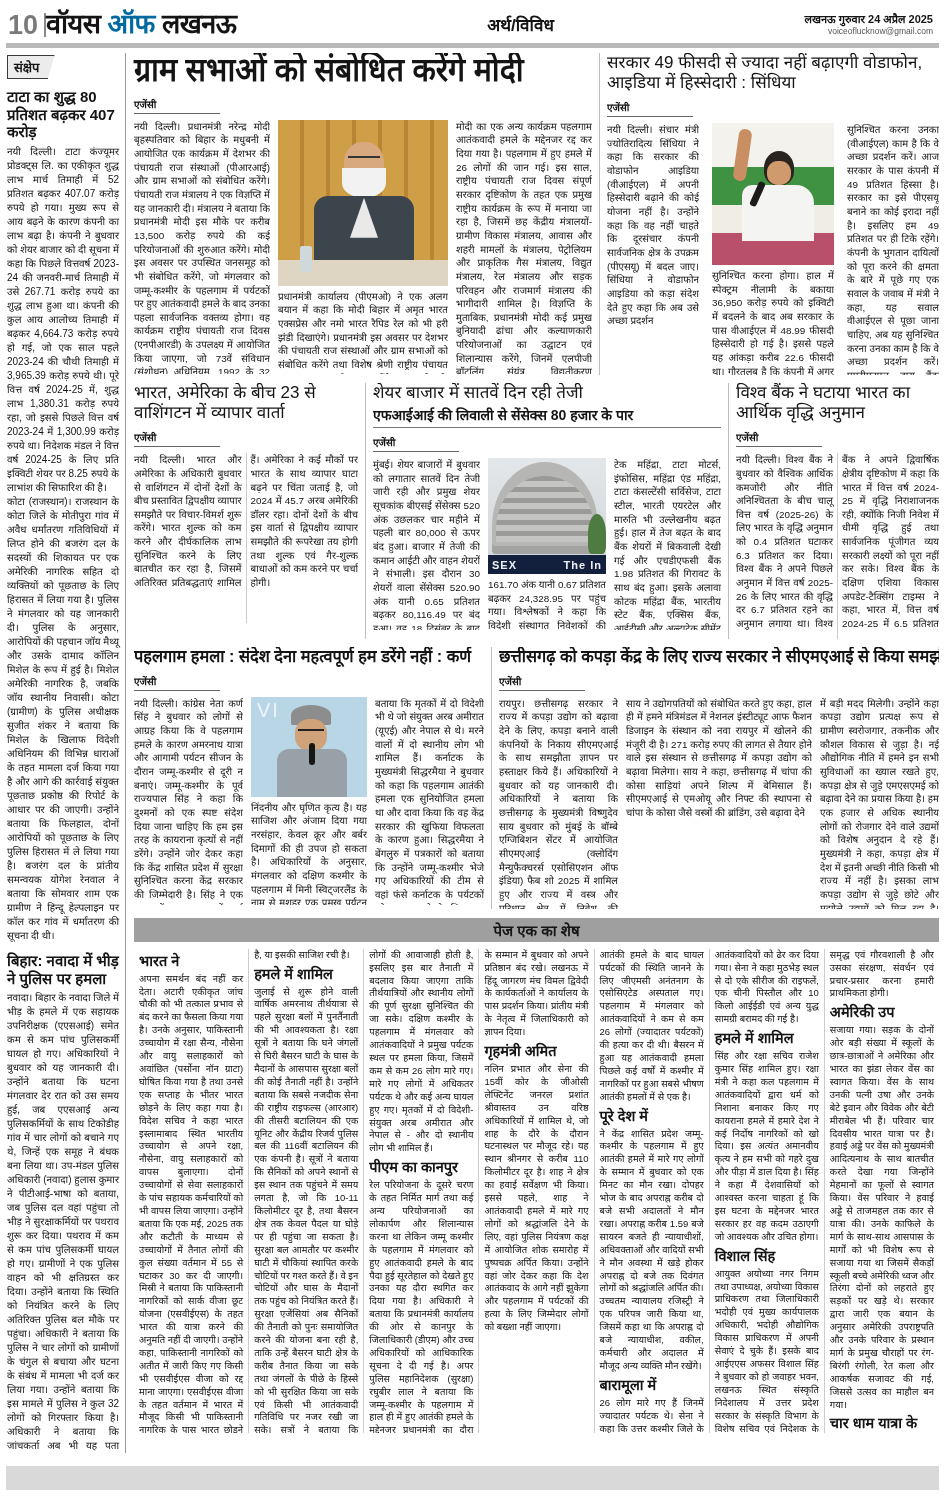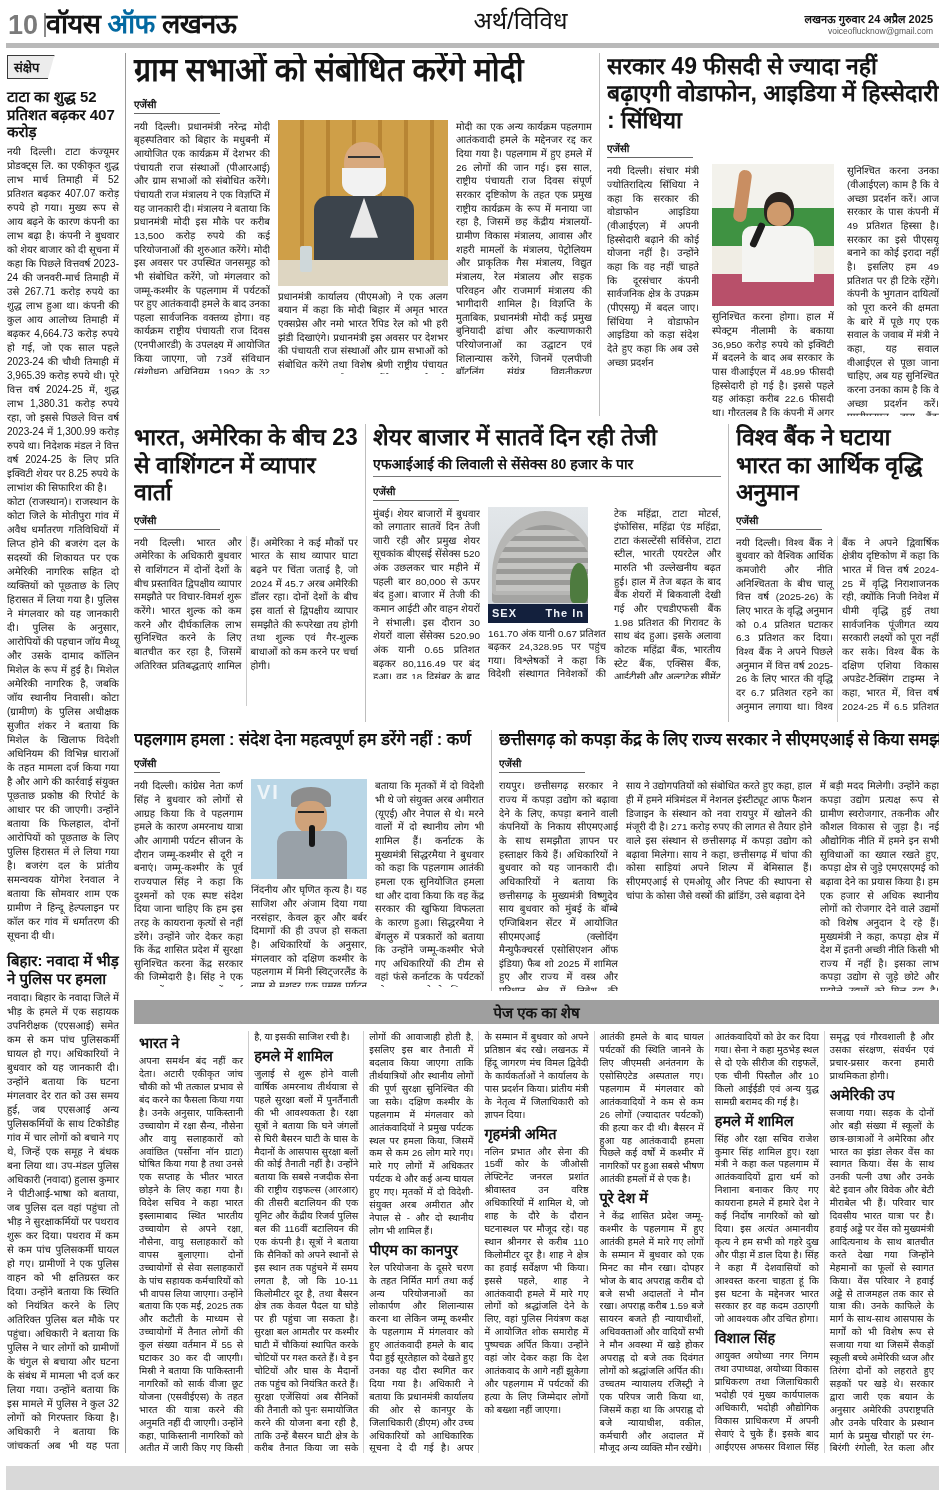--- a/index.html
+++ b/index.html
@@ -4,37 +4,37 @@
 <style>
   html,body{margin:0;padding:0;background:#e9e9e9;}
   .page{position:relative;width:945px;height:1500px;background:#ffffff;margin:0 auto;
         font-family:"Liberation Sans","DejaVu Sans",sans-serif;color:#141414;overflow:hidden;box-sizing:border-box;}
   
   .masthead{display:flex;align-items:flex-end;justify-content:space-between;padding:5px 12px 2px 8px;height:40px;box-sizing:border-box;}
   .mast-left{display:flex;align-items:center;gap:0;}
   .pgnum{font-size:27px;font-weight:800;color:#7a7a7a;line-height:.9;border-right:2px solid #8a8a8a;padding-right:6px;}
   .ttl{font-size:27px;font-weight:800;line-height:.95;letter-spacing:-.5px;white-space:nowrap;}
   .ttl .gray{color:#0369a1;}
-  .mast-center{font-size:24px;font-weight:400;padding-bottom:2px;}
+  .mast-center{font-size:17px;font-weight:700;padding-bottom:2px;}
   .mast-right{text-align:right;line-height:1.25;padding-bottom:1px;}
   .dateline{font-size:11px;font-weight:700;}
   .email{font-size:8.5px;color:#555;}
   .mast-rule{height:5px;background:#b9b9b9;margin:3px 6px 5px;}
   
   .content{display:flex;margin:0 6px;height:1400px;overflow:hidden;}
   .sidebar{flex:0 0 112px;border-right:1px solid #9a9a9a;padding:2px 6px 0 1px;overflow:hidden;}
   .main{flex:1;padding-left:8px;overflow:hidden;}
   
   .ribbon{display:inline-block;border:1px solid #3a3a3a;background:#ececec;font-weight:800;font-size:13px;
           padding:2px 14px 2px 6px;clip-path:polygon(0 0,100% 0,86% 100%,0 100%);}
   .sb-head{font-size:15px;font-weight:800;line-height:1.18;margin:9px 0 4px;}
   .sb-body{font-size:10px;line-height:1.4;text-align:justify;margin:0;}
   
   .h-xl{font-size:33px;font-weight:800;line-height:1.05;margin:0 0 6px;white-space:nowrap;transform:scaleX(.92);transform-origin:0 50%;}
-  .h-lg{font-size:23px;font-weight:700;line-height:1.18;margin:0 0 4px;}
+  .h-lg{font-size:17px;font-weight:400;line-height:1.18;margin:0 0 4px;}
   .h-md{font-size:17px;font-weight:800;line-height:1.15;margin:0 0 4px;white-space:nowrap;transform:scaleX(.96);transform-origin:0 50%;}
   .subhead{font-size:14px;font-weight:700;border-bottom:1px solid #777;padding-bottom:3px;margin:0 0 4px;}
   .byline{font-size:10px;font-weight:700;display:inline-block;border-bottom:1px solid #666;padding-bottom:2px;margin-bottom:6px;min-width:86px;}
   .cols{display:flex;gap:8px;}
   .tcol{flex:1;font-size:9.9px;line-height:1.38;text-align:justify;overflow:hidden;margin:0;}
   .mid{display:flex;flex-direction:column;gap:4px;overflow:hidden;}
   .row1{display:flex;}
   .row2{display:flex;margin-top:8px;}
   .row3{display:flex;margin-top:8px;}
   .vsep{flex:0 0 1px;background:#bdbdbd;margin:0 7px;}
@@ -57,29 +57,29 @@
   .m-body{position:absolute;left:36px;top:76px;width:100px;height:64px;background:#3c444c;border-radius:14px 14px 0 0;}
   .m-shirt{position:absolute;left:72px;top:78px;width:28px;height:40px;background:#e9e9e9;clip-path:polygon(50% 0,0 100%,100% 100%);}
   .m-desk{position:absolute;left:0;bottom:0;width:100%;height:26px;background:#ded6c2;}
   .m-glassware{position:absolute;left:22px;bottom:14px;width:12px;height:26px;background:#cfd8da;border-radius:2px;}
   .voda-ph{width:122px;height:142px;background:linear-gradient(#f3f2ec 0 44px,#3f9242 44px 82px,#f0ede4 82px 110px,#b8506a 110px 142px);}
   .v-arm{position:absolute;left:24px;top:6px;width:13px;height:52px;background:#c98e62;border-radius:6px;transform:rotate(8deg);}
   .v-headp{position:absolute;left:52px;top:28px;width:30px;height:34px;background:#2a2420;border-radius:50% 50% 40% 40%;}
   .v-face{position:absolute;left:55px;top:38px;width:24px;height:24px;background:#cf9a6c;border-radius:45%;}
   .v-shirt{position:absolute;left:30px;top:62px;width:72px;height:56px;background:#f4f4f2;border-radius:10px 18px 0 0;}
   .v-mic{position:absolute;left:42px;top:58px;width:7px;height:26px;background:#1c1c1c;border-radius:3px;transform:rotate(24deg);}
-  .bse-ph{width:100px;height:116px;background:linear-gradient(#e3e7ea,#cfd4d8);}
+  .bse-ph{width:118px;height:116px;background:linear-gradient(#e3e7ea,#cfd4d8);}
   .b-dome{position:absolute;left:4px;top:4px;width:106px;height:92px;background:#b6b6b4;border-radius:50% 50% 4px 4px / 70% 70% 4px 4px;
           box-shadow:inset 0 -8px 0 #a4a4a2;}
   .b-stripes{position:absolute;left:8px;top:18px;width:98px;height:66px;background:repeating-linear-gradient(#9a9a98 0 5px,#c4c4c2 5px 11px);border-radius:50% 50% 0 0/80% 80% 0 0;}
   .b-tree{position:absolute;right:0;top:56px;width:18px;height:40px;background:#4e7b3f;border-radius:50% 50% 20% 20%;}
   .b-ticker{position:absolute;left:0;bottom:0;width:100%;height:19px;background:#13203d;color:#eef2f8;font-size:11px;font-weight:700;
             display:flex;align-items:center;justify-content:space-between;padding:0 4px;box-sizing:border-box;letter-spacing:1px;}
   .karan-ph{width:116px;height:100px;background:#b9d6e6;}
-  .k-bg{position:absolute;left:6px;top:2px;color:#eef5f9;font-size:20px;font-weight:700;letter-spacing:2px;}
+  .k-bg{position:absolute;left:6px;top:2px;color:#eef5f9;font-size:20px;font-weight:400;letter-spacing:2px;}
   .k-cap{position:absolute;left:40px;top:8px;width:40px;height:20px;background:#8d8d8d;border-radius:50% 50% 8% 8%;}
   .k-face{position:absolute;left:44px;top:22px;width:32px;height:32px;background:#cfa27a;border-radius:44%;}
   .k-glass{position:absolute;left:47px;top:32px;width:26px;height:6px;border-top:2px solid #222;}
   .k-shawl{position:absolute;left:26px;top:52px;width:70px;height:48px;background:#99a1a8;border-radius:12px 12px 0 0;}
   .k-mic{position:absolute;left:58px;top:46px;width:6px;height:22px;background:#161616;border-radius:3px;}
   .cmai-ph{width:186px;height:130px;background:#f4f3ee;border:1px solid #cfcfc7;box-sizing:border-box;}
   .c-logo{position:absolute;left:10px;top:6px;color:#c42222;font-weight:800;font-size:12px;letter-spacing:1px;}
   .c-banner{position:absolute;right:6px;top:5px;width:92px;color:#3a3a3a;font-size:5.5px;font-weight:700;text-align:center;line-height:1.5;}
   .c-man{position:absolute;bottom:0;width:30px;height:78px;background:#23262e;border-radius:8px 8px 0 0;}
   .c-man::before{content:"";position:absolute;left:8px;top:-14px;width:14px;height:14px;background:#c99a6e;border-radius:50%;}
@@ -111,21 +111,21 @@
       <div class="email">voiceoflucknow@gmail.com</div>
     </div>
   </header>
   <div class="mast-rule"></div>
 
   <div class="content">
 
     <aside class="sidebar">
       <div class="ribbon">संक्षेप</div>
       <section>
-        <h3 class="sb-head">टाटा का शुद्ध 52 प्रतिशत बढ़कर 407 करोड़</h3>
+        <h3 class="sb-head">टाटा का शुद्ध 80 प्रतिशत बढ़कर 407 करोड़</h3>
         <p class="sb-body">नयी दिल्ली। टाटा कंज्यूमर प्रोडक्ट्स लि. का एकीकृत शुद्ध लाभ मार्च तिमाही में 52 प्रतिशत बढ़कर 407.07 करोड़ रुपये हो गया। मुख्य रूप से आय बढ़ने के कारण कंपनी का लाभ बढ़ा है। कंपनी ने बुधवार को शेयर बाजार को दी सूचना में कहा कि पिछले वित्तवर्ष 2023-24 की जनवरी-मार्च तिमाही में उसे 267.71 करोड़ रुपये का शुद्ध लाभ हुआ था। कंपनी की कुल आय आलोच्य तिमाही में बढ़कर 4,664.73 करोड़ रुपये हो गई, जो एक साल पहले 2023-24 की चौथी तिमाही में 3,965.39 करोड़ रुपये थी। पूरे वित्त वर्ष 2024-25 में, शुद्ध लाभ 1,380.31 करोड़ रुपये रहा, जो इससे पिछले वित्त वर्ष 2023-24 में 1,300.99 करोड़ रुपये था। निदेशक मंडल ने वित्त वर्ष 2024-25 के लिए प्रति इक्विटी शेयर पर 8.25 रुपये के लाभांश की सिफारिश की है।</p>
       </section>
       <section>
         <p class="sb-body">कोटा (राजस्थान)। राजस्थान के कोटा जिले के मोतीपुरा गांव में अवैध धर्मांतरण गतिविधियों में लिप्त होने की बजरंग दल के सदस्यों की शिकायत पर एक अमेरिकी नागरिक सहित दो व्यक्तियों को पूछताछ के लिए हिरासत में लिया गया है। पुलिस ने मंगलवार को यह जानकारी दी। पुलिस के अनुसार, आरोपियों की पहचान जॉय मैथ्यू और उसके दामाद कॉलिन मिशेल के रूप में हुई है। मिशेल अमेरिकी नागरिक है, जबकि जॉय स्थानीय निवासी। कोटा (ग्रामीण) के पुलिस अधीक्षक सुजीत शंकर ने बताया कि मिशेल के खिलाफ विदेशी अधिनियम की विभिन्न धाराओं के तहत मामला दर्ज किया गया है और आगे की कार्रवाई संयुक्त पूछताछ प्रकोष्ठ की रिपोर्ट के आधार पर की जाएगी। उन्होंने बताया कि फिलहाल, दोनों आरोपियों को पूछताछ के लिए पुलिस हिरासत में ले लिया गया है। बजरंग दल के प्रांतीय समन्वयक योगेश रेनवाल ने बताया कि सोमवार शाम एक ग्रामीण ने हिन्दू हेल्पलाइन पर कॉल कर गांव में धर्मांतरण की सूचना दी थी।</p>
       </section>
       <section>
         <h3 class="sb-head">बिहार: नवादा में भीड़ ने पुलिस पर हमला</h3>
         <p class="sb-body">नवादा। बिहार के नवादा जिले में भीड़ के हमले में एक सहायक उपनिरीक्षक (एएसआई) समेत कम से कम पांच पुलिसकर्मी घायल हो गए। अधिकारियों ने बुधवार को यह जानकारी दी। उन्होंने बताया कि घटना मंगलवार देर रात को उस समय हुई, जब एएसआई अन्य पुलिसकर्मियों के साथ टिकोडीह गांव में चार लोगों को बचाने गए थे, जिन्हें एक समूह ने बंधक बना लिया था। उप-मंडल पुलिस अधिकारी (नवादा) हुलास कुमार ने पीटीआई-भाषा को बताया, जब पुलिस दल वहां पहुंचा तो भीड़ ने सुरक्षाकर्मियों पर पथराव शुरू कर दिया। पथराव में कम से कम पांच पुलिसकर्मी घायल हो गए। ग्रामीणों ने एक पुलिस वाहन को भी क्षतिग्रस्त कर दिया। उन्होंने बताया कि स्थिति को नियंत्रित करने के लिए अतिरिक्त पुलिस बल मौके पर पहुंचा। अधिकारी ने बताया कि पुलिस ने चार लोगों को ग्रामीणों के चंगुल से बचाया और घटना के संबंध में मामला भी दर्ज कर लिया गया। उन्होंने बताया कि इस मामले में पुलिस ने कुल 32 लोगों को गिरफ्तार किया है। अधिकारी ने बताया कि जांचकर्ता अब भी यह पता लगाने की कोशिश कर रहे हैं कि चार लोगों को ग्रामीणों ने बंधक क्यों बनाया था।</p>
       </section>
       

